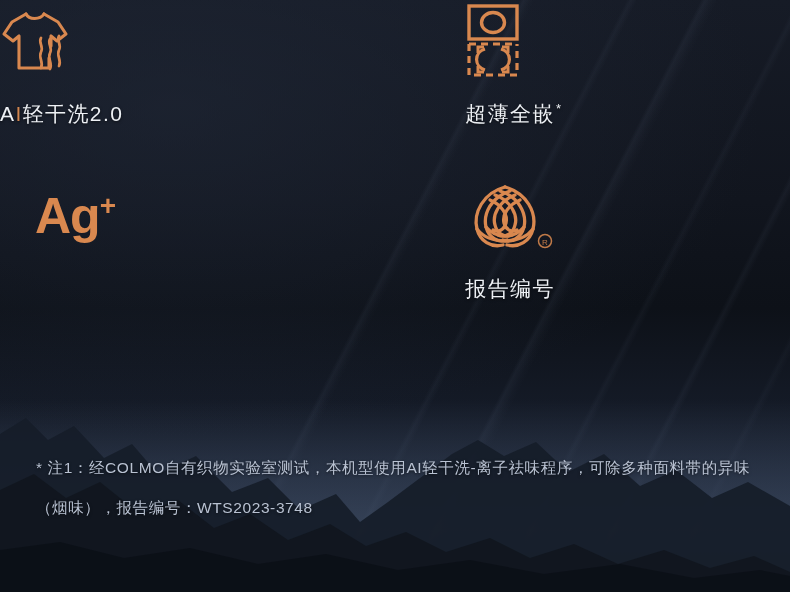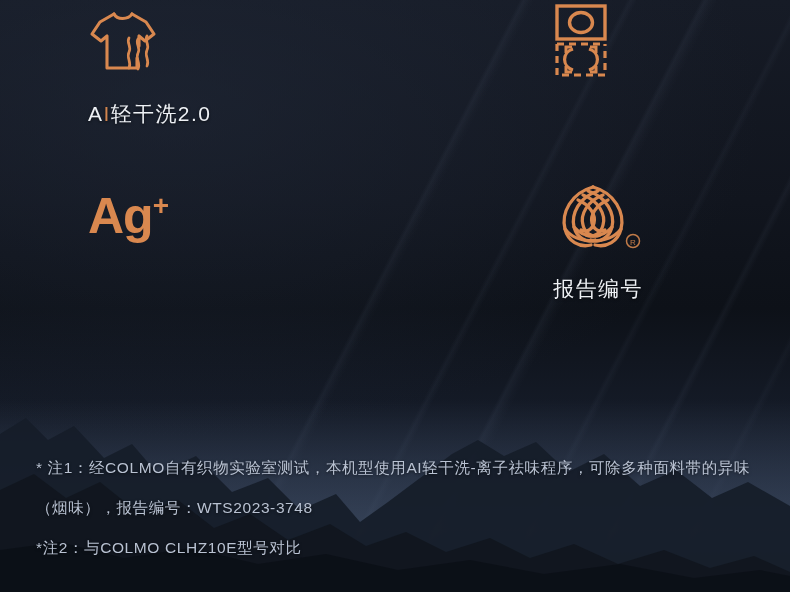--- a/index.html
+++ b/index.html
@@ -38,21 +38,21 @@
   .ridges { position:absolute; left:0; bottom:0; width:790px; height:210px; pointer-events:none; }
 
   
   .grid {
     position:absolute; left:0; top:0; width:790px;
     display:grid;
     grid-template-columns:repeat(3,1fr);
     grid-template-rows:175px 160px;
   }
   .cell { position:relative; display:flex; flex-direction:column; align-items:flex-start; }
-  .cell.c1 { padding-left:88px; }
+  .cell.c1 { }
   .cell.c2 { padding-left:342px; }
   .cell.c3 { padding-left:584px; }
   .icon-wrap { height:82px; display:flex; align-items:center; }
   .label {
     margin-top:18px;
     color:#eef1f5;
     font-size:21px;
     letter-spacing:1.4px;
     white-space:nowrap;
     position:relative;
@@ -66,20 +66,21 @@
     margin-left:1px;
     color:#eef1f5;
   }
   .agplus {
     color:#d9884f;
     font-size:50px;
     font-weight:700;
     letter-spacing:-1px;
     line-height:1;
     font-family:"Liberation Sans","DejaVu Sans",sans-serif;
+    margin-left:35px;
   }
   .agplus sup { font-size:28px; font-weight:600; vertical-align:super; line-height:0; }
 
   
   .notes {
     position:absolute; left:36px; top:448px; width:730px;
     color:#b9c2d2;
     font-size:15.5px;
     line-height:40px;
     letter-spacing:.6px;
@@ -125,20 +126,23 @@
         <svg width="56" height="76" viewBox="0 0 56 76" fill="none" stroke="#d9884f">
           <rect x="4" y="3" width="48" height="33" stroke-width="3.4"></rect>
           <ellipse cx="28" cy="19.5" rx="11.5" ry="10" stroke-width="3.4"></ellipse>
           <path d="M4 41 L4 72 L52 72 L52 41" stroke-width="3.2" stroke-dasharray="7 5"></path>
           <path d="M4 41 L52 41" stroke-width="3.2" stroke-dasharray="7 5"></path>
           <path d="M13 50 L13 44 L19 44 M43 50 L43 44 L37 44 M13 63 L13 69 L19 69 M43 63 L43 69 L37 69" stroke-width="3"></path>
           <path d="M20 46 A12 11 0 0 0 20 67" stroke-width="3.2"></path>
           <path d="M36 46 A12 11 0 0 1 36 67" stroke-width="3.2"></path>
         </svg>
       </div>
+      <div class="label">
+        <span>超薄全嵌</span><span class="sup">*</span>
+      </div>
     </div>
 
     <div class="r1 cell c3" style="grid-row:1;grid-column:3">
       
       
     </div>
 
     <div class="r2 cell c1" style="grid-row:2;grid-column:1">
       <div class="icon-wrap">
         <div class="agplus">
@@ -175,16 +179,15 @@
 
     <div class="r2 cell c3" style="grid-row:2;grid-column:3">
       
       
     </div>
 
   </div>
 
   <div class="notes">
     <div class="note wrap">* 注1：经COLMO自有织物实验室测试，本机型使用AI轻干洗-离子祛味程序，可除多种面料带的异味（烟味），报告编号：WTS2023-3748</div>
-    <div class="note">*注2：与COLMO CLHZ10E型号对比</div>
   </div>
 
 </div>
 
 </body></html>

